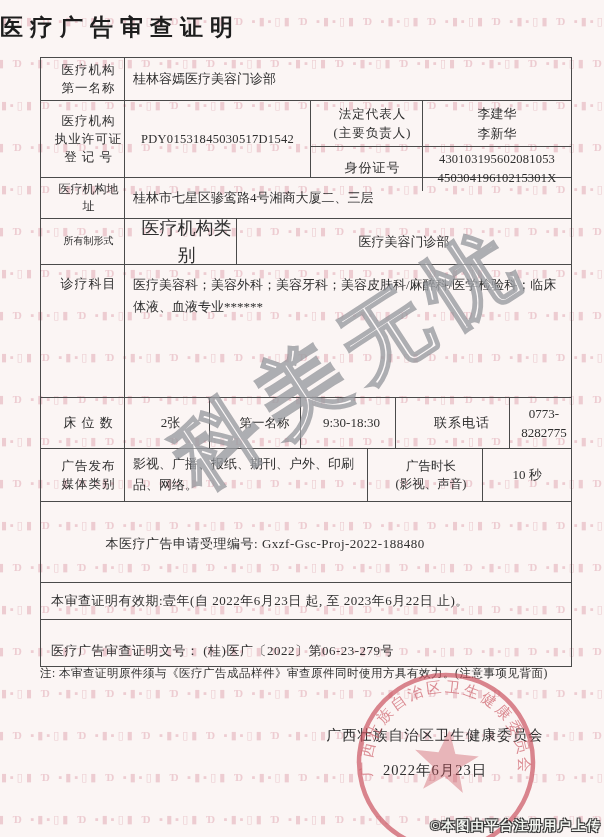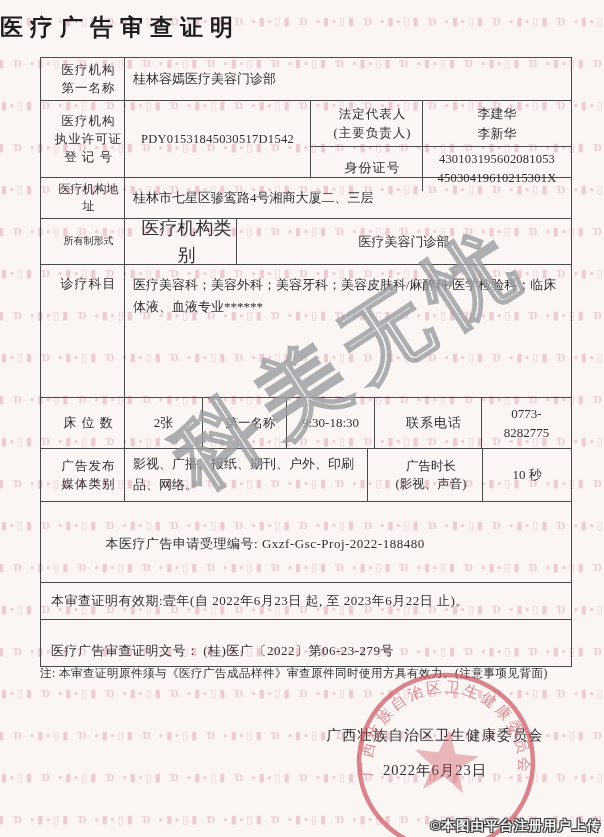--- a/index.html
+++ b/index.html
@@ -127,21 +127,21 @@
       <div class="cell rb lab col-label" style="font-size:10px;letter-spacing:0;">所有制形式</div>
       <div class="cell rb lab" style="width:100px;flex:0 0 100px;font-size:18px;letter-spacing:0;">医疗机构类别</div>
       <div class="cell val center" style="flex:1;">医疗美容门诊部</div>
     </div>
 
     <div class="t-row" style="height:132px;">
       <div class="cell rb lab col-label top-align" style="padding-top:10px;justify-content:center;">诊疗科目</div>
       <div class="cell val top-align" style="flex:1;padding-top:9px;line-height:1.7;">医疗美容科；美容外科；美容牙科；美容皮肤科/麻醉科/医学检验科；临床体液、血液专业******</div>
     </div>
 
-    <div class="t-row" style="height:50px;">
+    <div class="t-row" style="height:50px;gap:7px;">
       <div class="cell rb lab col-label">床 位 数</div>
       <div class="cell rb val center" style="width:78px;flex:0 0 78px;">2张</div>
       <div class="cell rb lab" style="width:72px;flex:0 0 72px;font-size:12.5px;letter-spacing:0;">第一名称</div>
       <div class="cell rb val center" style="width:88px;flex:0 0 88px;">9:30-18:30</div>
       <div class="cell rb lab" style="width:95px;flex:0 0 95px;">联系电话</div>
       <div class="cell val center" style="flex:1;">0773-8282775</div>
     </div>
 
     <div class="t-row" style="height:52px;">
       <div class="cell rb lab col-label" style="font-size:12.5px;">广告发布

